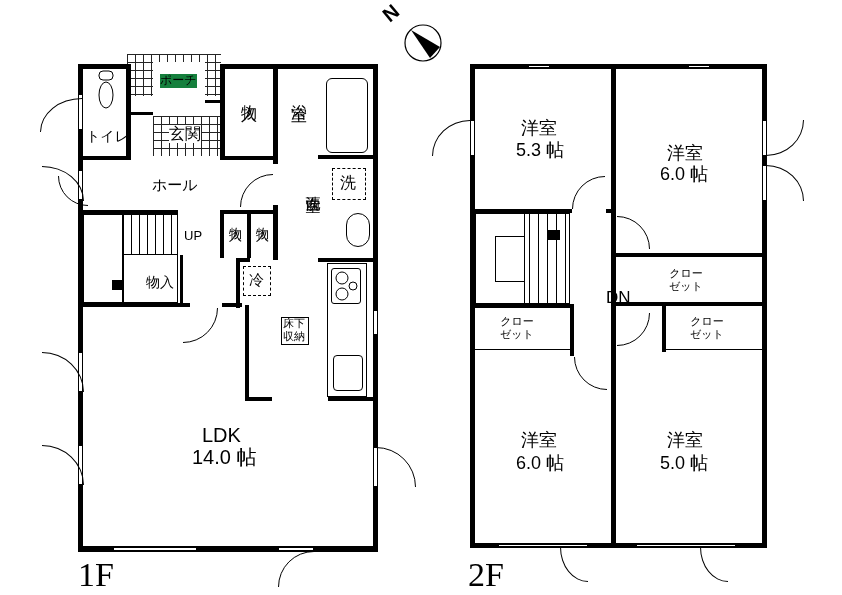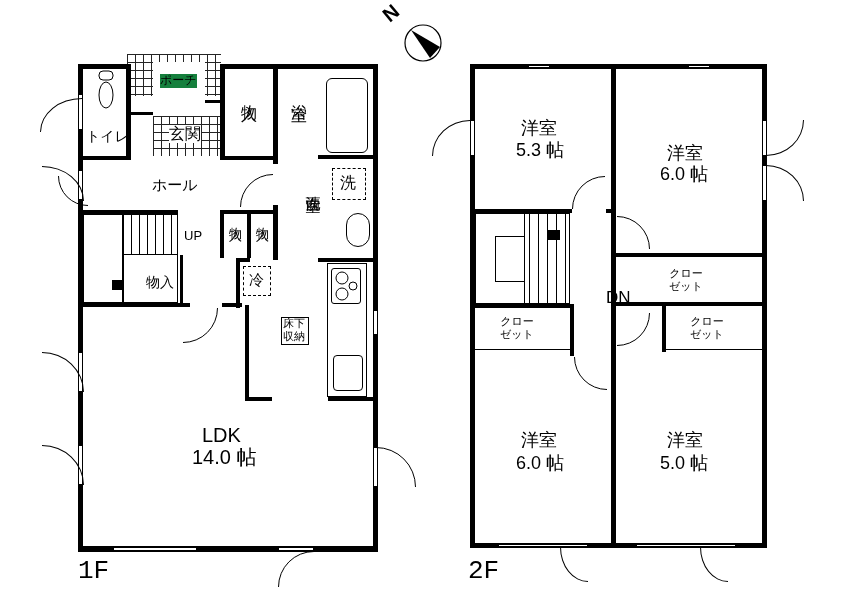--- a/index.html
+++ b/index.html
@@ -3,21 +3,21 @@
 <meta charset="utf-8">
 <style>
   body{margin:0;background:#fff;}
   #canvas{position:relative;width:842px;height:595px;background:#fff;overflow:hidden;font-family:"DejaVu Sans",sans-serif;color:#000;}
   .w{position:absolute;background:#000;}
   .line{position:absolute;background:#000;}
   .thin{position:absolute;border:1px solid #000;box-sizing:border-box;background:#fff;}
   .lbl{position:absolute;text-align:center;line-height:1.15;white-space:pre;}
   .vlbl{position:absolute;writing-mode:vertical-rl;text-orientation:upright;letter-spacing:1px;}
   .arc{position:absolute;border:1px solid #000;box-sizing:border-box;}
-  .floorlbl{position:absolute;font-size:26px;font-family:Liberation Mono, monospace;}
+  .floorlbl{position:absolute;font-size:34px;font-family:Liberation Serif, serif;}
   .grid{position:absolute;background-image:linear-gradient(#000 1px,transparent 1px),linear-gradient(90deg,#000 1px,transparent 1px);background-size:8px 8px;opacity:.85;}
   .win{position:absolute;background:#fff;border:1px solid #000;box-sizing:border-box;}
   .dash{position:absolute;border:1px dashed #000;box-sizing:border-box;}
 </style>
 </head>
 <body>
 
 <div id="canvas">
 
   <div>

